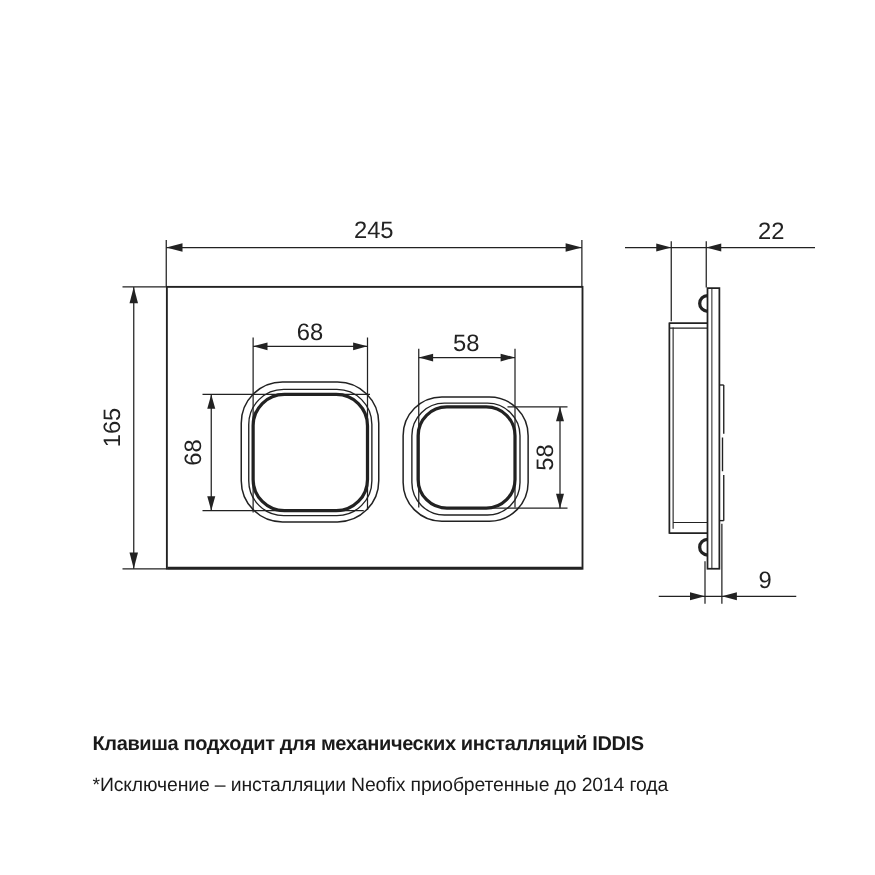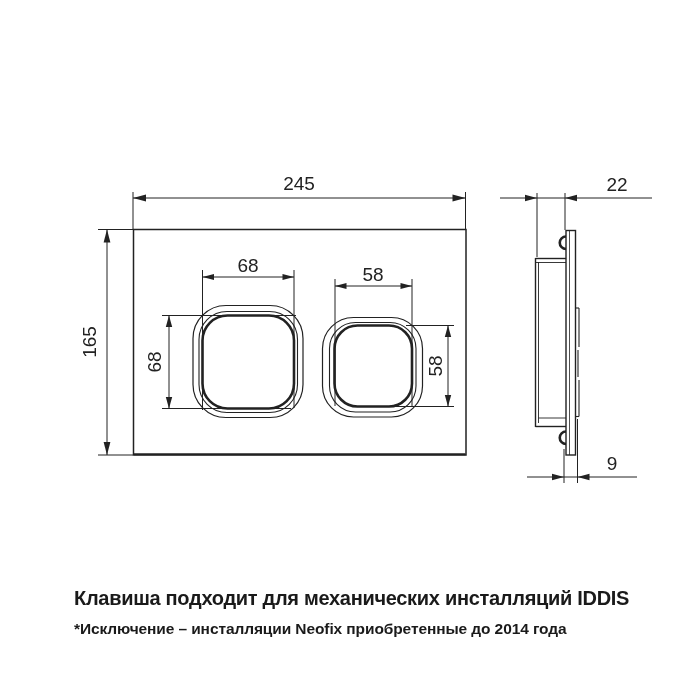--- a/index.html
+++ b/index.html
@@ -5,22 +5,22 @@
   html,body{margin:0;padding:0;}
   body{
     width:700px;height:700px;position:relative;background:#ffffff;
     font-family:"Liberation Sans","DejaVu Sans",sans-serif;overflow:hidden;
   }
   #drawing{position:absolute;left:0;top:0;}
   .dim-text{
     font-family:"Liberation Sans","DejaVu Sans",sans-serif;
     font-size:19px;fill:#222222;
   }
-  .caption{position:absolute;left:74px;color:#1a1a1a;white-space:nowrap;font-weight:bold;}
-  .caption-title{top:587px;font-size:20px;font-weight:bold;letter-spacing:-0.3px;}
+  .caption{position:absolute;left:74px;color:#1a1a1a;white-space:nowrap;}
+  .caption-title{top:587px;font-size:16px;font-weight:bold;letter-spacing:-0.3px;}
   .caption-note{top:620px;font-size:15.5px;letter-spacing:-0.1px;}
 </style>
 </head>
 <body>
 
 <svg id="drawing" width="700" height="700" viewBox="0 0 700 700" stroke-linecap="butt" fill="none">
 
   <g stroke="#222222">
 
     <rect x="133.5" y="229.5" width="332.5" height="225.5" stroke-width="1.5" fill="#ffffff"></rect>

